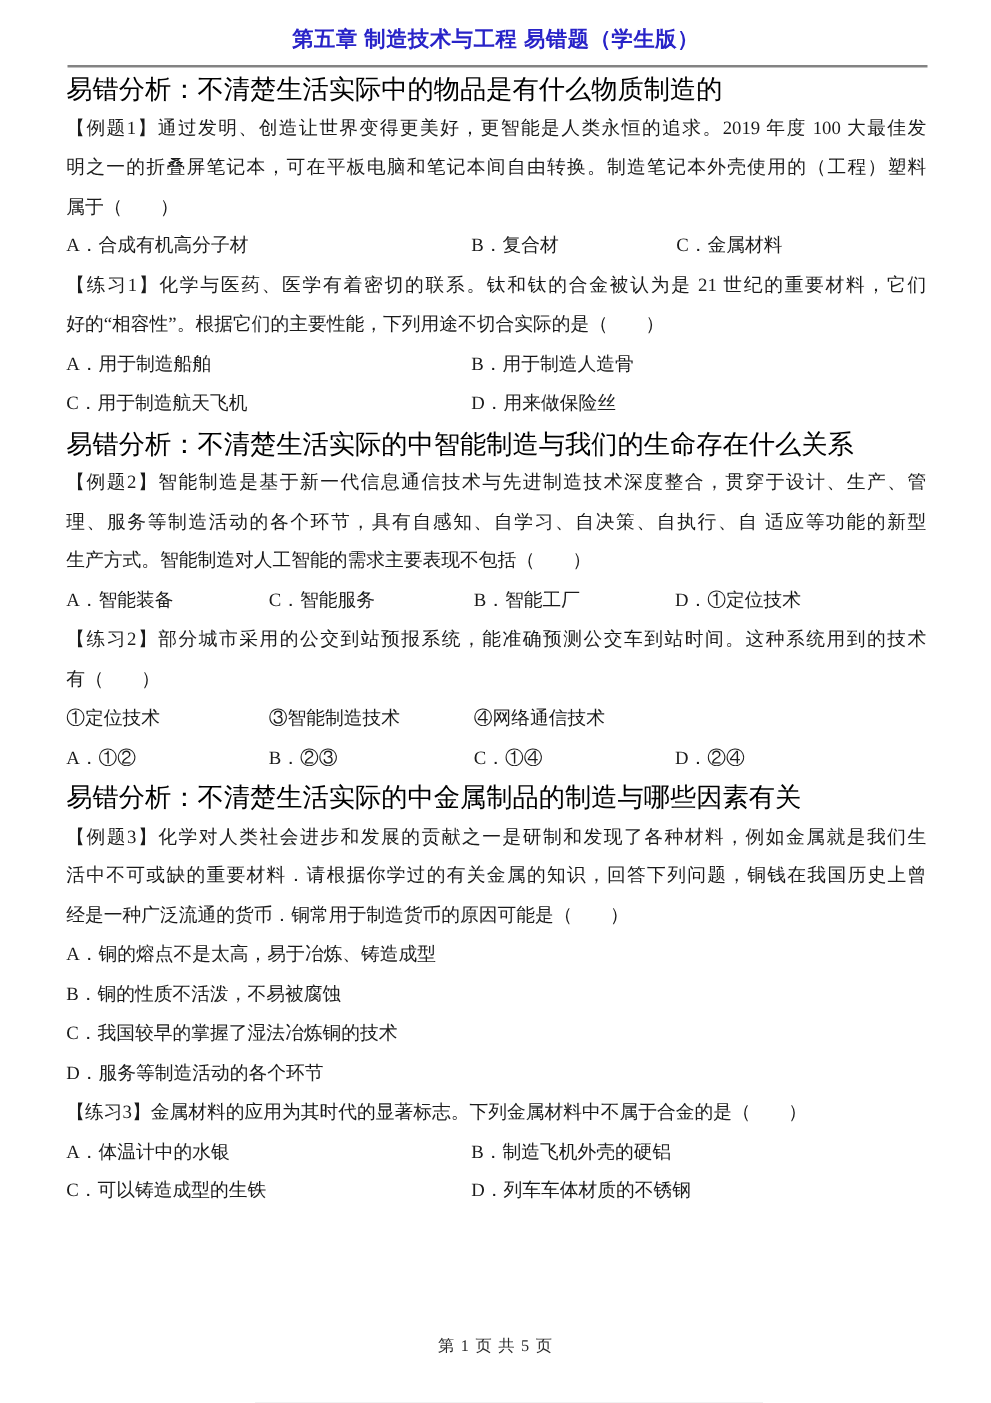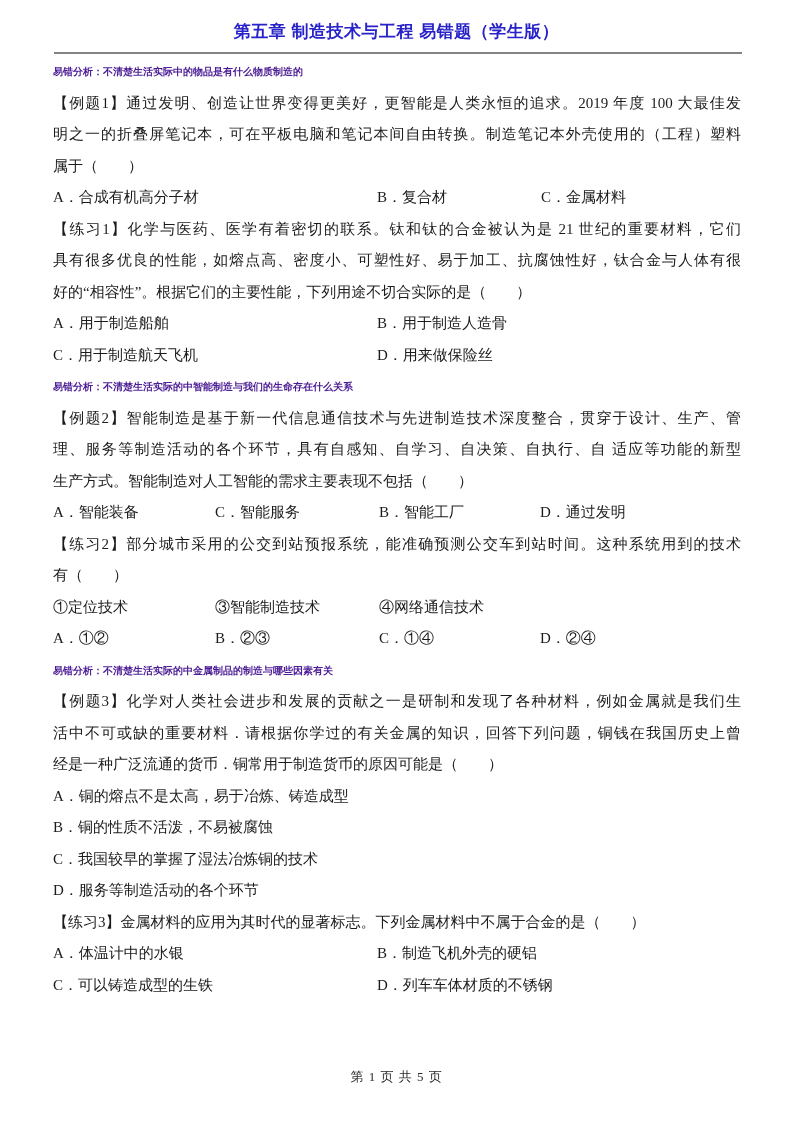--- a/index.html
+++ b/index.html
@@ -30,24 +30,24 @@
     border: 0;
     border-top: 2px solid #838383;
     height: 0;
   }
   .content {
     padding: 2px 52px 0 53px;
     font-size: 15px;
     line-height: 31.5px;
   }
   .h {
-    font-weight: bold;
+    font-weight: normal;
     font-family: "Liberation Sans", "DejaVu Sans", sans-serif;
-    font-size: 10px;
-    color: #4c1d95;
+    font-size: 21px;
+    color: #000000;
   }
   .line { text-align: left; }
   .line.full {
     text-align: justify;
     text-align-last: justify;
     text-justify: inter-character;
   }
   .row2 { display: grid; grid-template-columns: 324px auto; }
   .row3 { display: grid; grid-template-columns: 324px 164px auto; }
   .row4 { display: grid; grid-template-columns: 162px 164px 161px auto; }
@@ -76,40 +76,39 @@
     <div class="h">易错分析：不清楚生活实际中的物品是有什么物质制造的</div>
     <div class="line full">【例题1】通过发明、创造让世界变得更美好，更智能是人类永恒的追求。2019 年度 100 大最佳发</div>
     <div class="line full">明之一的折叠屏笔记本，可在平板电脑和笔记本间自由转换。制造笔记本外壳使用的（工程）塑料</div>
     <div class="line">属于（　　）</div>
     <div class="row3">
       <span class="opt">A．合成有机高分子材</span>
       <span class="opt">B．复合材</span>
       <span class="opt">C．金属材料</span>
     </div>
     <div class="line full">【练习1】化学与医药、医学有着密切的联系。钛和钛的合金被认为是 21 世纪的重要材料，它们</div>
-    <div class="line full">具有很多优良的性能，如熔点高、密度小、可塑性好、易于加工、抗腐蚀性好，钛合金与人体有很</div>
     <div class="line">好的“相容性”。根据它们的主要性能，下列用途不切合实际的是（　　）</div>
     <div class="row2">
       <span class="opt">A．用于制造船舶</span>
       <span class="opt">B．用于制造人造骨</span>
     </div>
     <div class="row2">
       <span class="opt">C．用于制造航天飞机</span>
       <span class="opt">D．用来做保险丝</span>
     </div>
 
     <div class="h">易错分析：不清楚生活实际的中智能制造与我们的生命存在什么关系</div>
     <div class="line full">【例题2】智能制造是基于新一代信息通信技术与先进制造技术深度整合，贯穿于设计、生产、管</div>
     <div class="line full">理、服务等制造活动的各个环节，具有自感知、自学习、自决策、自执行、自 适应等功能的新型</div>
     <div class="line">生产方式。智能制造对人工智能的需求主要表现不包括（　　）</div>
     <div class="row4">
       <span class="opt">A．智能装备</span>
       <span class="opt">C．智能服务</span>
       <span class="opt">B．智能工厂</span>
-      <span class="opt">D．通过发明</span>
+      <span class="opt">D．①定位技术</span>
     </div>
     <div class="line full">【练习2】部分城市采用的公交到站预报系统，能准确预测公交车到站时间。这种系统用到的技术</div>
     <div class="line">有（　　）</div>
     <div class="row4">
       <span class="opt">①定位技术</span>
       <span class="opt">③智能制造技术</span>
       <span class="opt">④网络通信技术</span>
     </div>
     <div class="row4">
       <span class="opt">A．①②</span>

